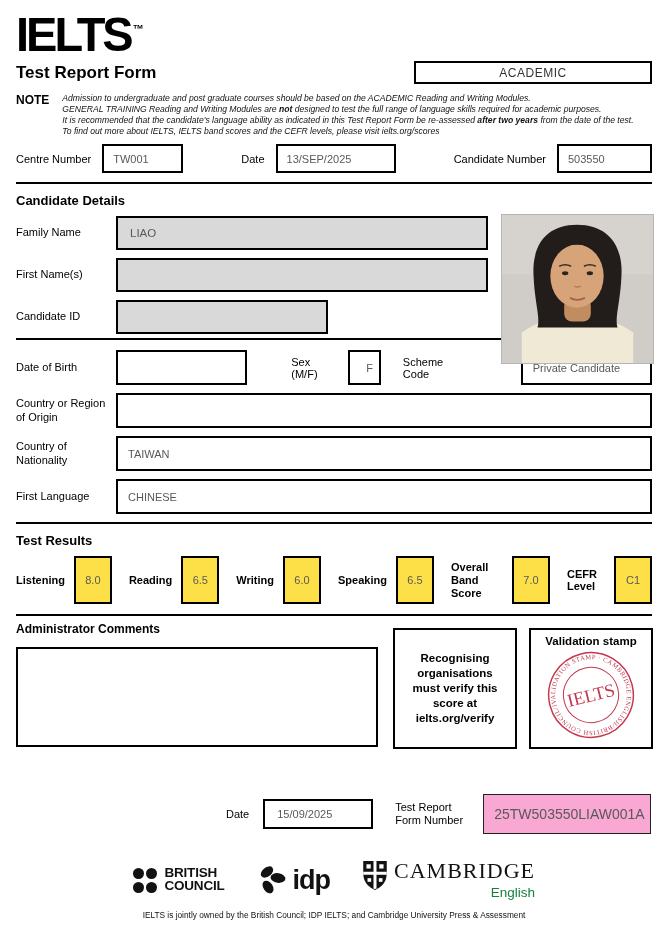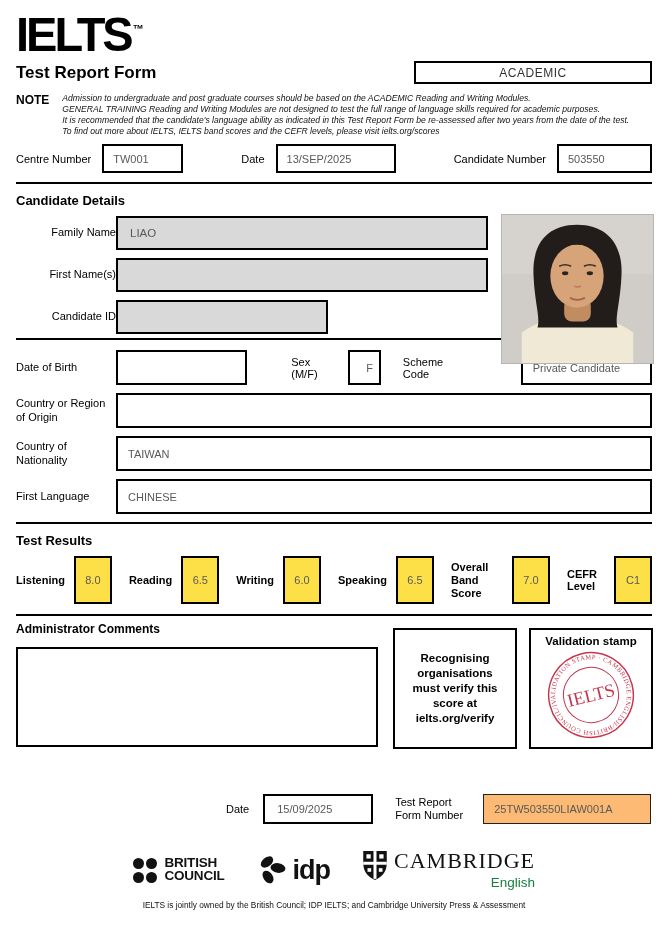--- a/index.html
+++ b/index.html
@@ -11,34 +11,34 @@
   .logo { font-weight:900; font-size:47px; letter-spacing:-3px; line-height:1.05; transform:scaleY(1.04); transform-origin:left top; }
   .logo .tm { font-size:11px; letter-spacing:0; vertical-align:super; margin-left:2px; font-weight:700; }
   .title-row { display:flex; justify-content:space-between; align-items:center; margin-top:4px; }
   .page-title { font-size:17px; font-weight:700; }
   .academic-box { width:238px; height:23px; border:2px solid #000; display:flex; align-items:center; justify-content:center; font-size:12px; color:#333; letter-spacing:.5px; }
 
   
   .note-row { display:flex; gap:13px; margin-top:9px; }
   .note-label { font-size:12px; font-weight:700; flex:none; }
   .note-lines { font-size:8.6px; font-style:italic; line-height:1.25; color:#111; }
-  .note-lines b { font-weight:400; }
+  .note-lines b { font-weight:700; }
 
   
   .fields-row { display:flex; justify-content:space-between; align-items:center; margin-top:8px; }
   .fgroup { display:flex; align-items:center; }
   .flabel { font-size:11px; margin-right:11px; }
   .wbox { border:2px solid #000; background:#fff; height:29px; display:flex; align-items:center; padding-left:9px; font-size:11px; color:#595959; }
   .w-centre { width:81px; } .w-date { width:120px; } .w-cand { width:95px; }
 
   hr.div { border:none; border-top:2px solid #000; margin-top:9px; }
 
   
   .section-h { font-size:13px; font-weight:700; margin:9px 0 8px 0; }
-  .cd-wrap { position:relative; padding-right:160px;text-align:right; }
+  .cd-wrap { position:relative; padding-right:160px; }
   .cd-row { display:flex; align-items:center; margin-bottom:8px; }
   .cd-label { flex:none; width:100px; font-size:11px; line-height:1.25; }
   .gbox { background:#d9d9d9; border:2px solid #000; height:34px; display:flex; align-items:center; padding-left:12px; font-size:11.5px; color:#595959; }
   .gb-name { width:372px; } .gb-id { width:212px; }
   .photo { position:absolute; top:-2px; right:-2px; width:153px; height:150px; border:1px solid #b5b5b5; }
 
   
   .p-row { display:flex; align-items:center; margin-bottom:8px; }
   .p-row .wb { border:2px solid #000; background:#fff; height:35px; display:flex; align-items:center; padding-left:10px; font-size:11px; color:#595959; }
   .dob { width:140px; }
@@ -59,21 +59,21 @@
   .admin-h { font-size:12px; font-weight:700; }
   .admin-box { position:absolute; left:0; top:25px; width:362px; height:100px; border:2px solid #000; background:#fff; }
   .verify-box { position:absolute; left:377px; top:6px; width:124px; height:121px; border:2px solid #000; display:flex; align-items:center; justify-content:center; text-align:center; padding:8px; font-size:11.5px; font-weight:700; line-height:1.3; }
   .stamp-box { position:absolute; left:513px; top:6px; width:124px; height:121px; border:2px solid #000; text-align:center; padding-top:5px; }
   .stamp-h { font-size:11.5px; font-weight:700; }
 
   
   .bottom-row { display:flex; align-items:center; margin-top:42px; padding-left:210px; }
   .b-datebox { border:2px solid #000; width:110px; height:30px; display:flex; align-items:center; padding-left:12px; font-size:11px; color:#595959; margin-left:14px; }
   .b-trf-label { font-size:11px; line-height:1.25; width:80px; margin-left:22px; }
-  .b-trfbox { border:1.5px solid #222; background:#fdba74; width:168px; height:30px; display:flex; align-items:center; padding-left:10px; font-size:11px; color:#595959; margin-left:8px; }
+  .b-trfbox { border:1.5px solid #222; background:#f9a8d4; width:168px; height:40px; display:flex; align-items:center; padding-left:10px; font-size:14px; color:#595959; margin-left:8px; }
 
   
   .logos { display:flex; align-items:center; justify-content:center; gap:32px; margin-top:26px; }
   .bc { display:flex; align-items:center; gap:7px; }
   .bc-dots { display:grid; grid-template-columns:11px 11px; grid-gap:2.5px; }
   .bc-dots span { width:11px; height:11px; border-radius:50%; background:#121212; }
   .bc-text { font-size:13.5px; font-weight:800; letter-spacing:-.2px; line-height:.95; color:#121212; }
   .idp { display:flex; align-items:center; gap:4px; }
   .idp-text { font-size:27px; font-weight:800; letter-spacing:-1px; color:#121212; }
   .camb { display:flex; align-items:flex-start; gap:6px; }

